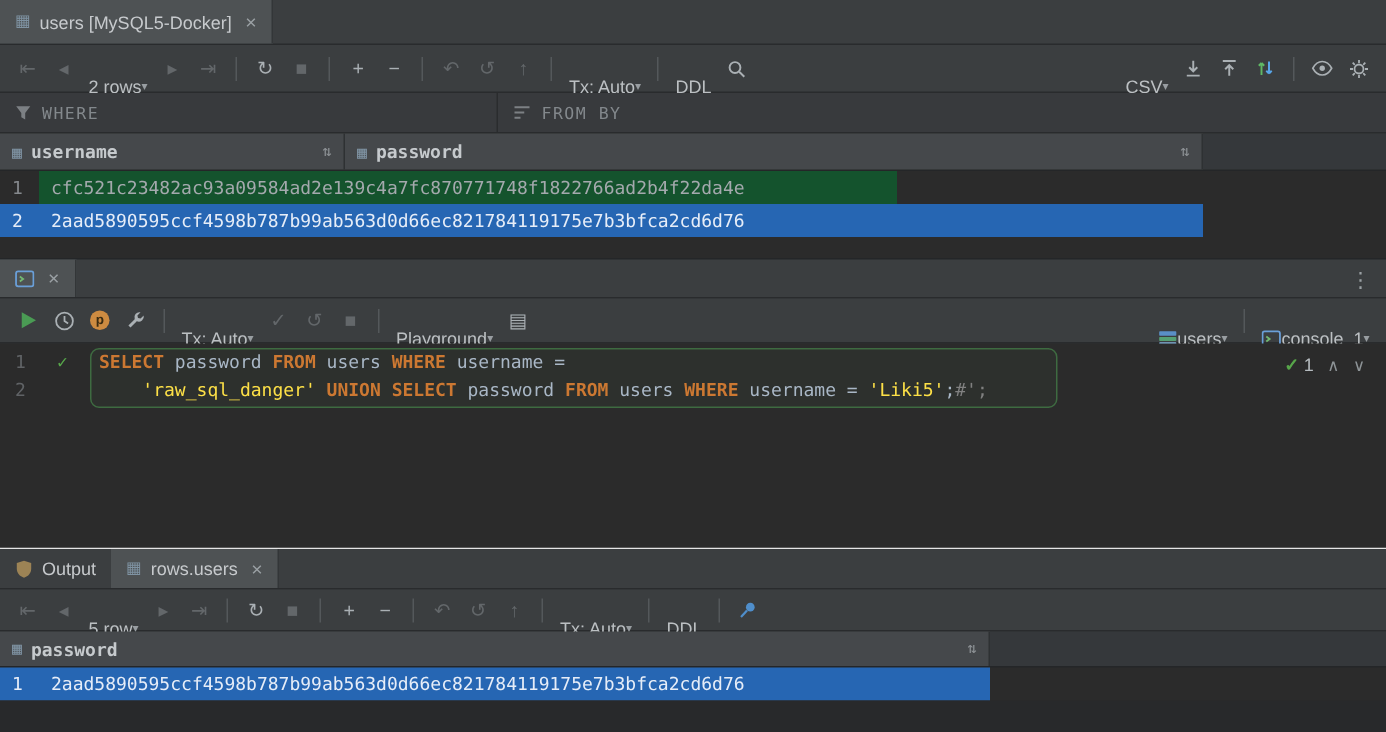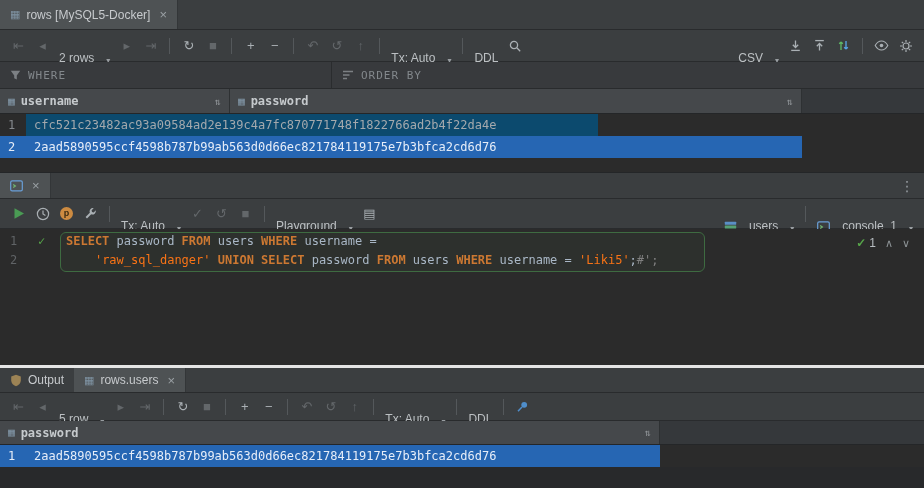--- a/index.html
+++ b/index.html
@@ -14,21 +14,21 @@
   .tab.active { background:#4e5254; }
   .tab .close { color:#9aa0a4; font-size:13px; margin-left:3px; }
   .tab-label { white-space:nowrap; }
   .menu-dots { margin-left:auto; margin-right:10px; align-self:center; color:#9aa0a4; font-size:14px; }
 
   
   .toolbar { background:#3b3e40; display:flex; align-items:center; padding:0 8px; gap:3px; border-bottom:1px solid #292b2d; flex:none; }
   .toolbar.h32 { height:32px; } .toolbar.h30 { height:30px; } .toolbar.h28 { height:28px; }
   .tbtn { min-width:21px; height:21px; display:flex; align-items:center; justify-content:center; color:#aab0b4; font-size:13px; line-height:1; }
   .tbtn.dim { color:#63676a; }
-  .tlabel { color:#bcc0c3; display:flex; align-items:flex-end; gap:12px; padding:0 3px; white-space:nowrap;margin-top:24px; }
+  .tlabel { color:#bcc0c3; display:flex; align-items:center; gap:0; padding:0 3px; white-space:nowrap;margin-top:24px; }
   .caret { font-size:8px; color:#989da1; }
   .sep { width:1px; height:16px; background:#54585b; margin:0 5px; flex:none; }
   .spacer { flex:1; }
   .pcircle { width:13px; height:13px; border-radius:50%; background:#cd8b41; color:#3b2c12; font-size:9px; font-weight:bold; display:flex; align-items:center; justify-content:center; }
 
   
   .filterbar { height:27px; background:#383a3d; display:flex; align-items:stretch; border-bottom:1px solid #292b2d; flex:none; }
   .filter-sec { display:flex; align-items:center; gap:7px; padding:0 10px; }
   .filter-sec.where { width:332px; border-right:1px solid #2a2c2e; }
   .filter-label { font-family:"DejaVu Sans Mono", monospace; font-size:11px; letter-spacing:1px; color:#83888c; }
@@ -43,59 +43,59 @@
   .gicon { color:#7f93a3; font-size:11px; line-height:1; }
 
   .grid-row { height:22px; display:flex; flex:none; font-family:"DejaVu Sans Mono", monospace; font-size:12px; }
   .row-main { display:flex; }
   .row-main.w802 { width:802px; } .row-main.w660 { width:660px; }
   .row-fill { flex:1; }
   .cell { display:flex; align-items:center; padding:0 8px; white-space:nowrap; overflow:hidden; }
   .cell-num { width:26px; color:#85898d; padding-right:0; }
   .cell-user { width:204px; color:#b9bec2; }
   .cell-pass { width:572px; color:#a4a9ad; }
-  .cell-pass.dark { background:#0c4a6e; }
+  .cell-pass.dark { background:#14532d; }
   .row-main.sel { background:#2666b3; }
   .row-main.sel .cell, .row-main.sel .cell-num { color:#e6edf8; }
   .cell-pass-b { width:634px; color:#a4a9ad; }
   .grid-gap { height:14px; flex:none; background:#2b2b2b; }
 
   
   .editor { height:136px; flex:none; background:#2b2b2b; position:relative; padding-top:2px; }
   .exec-box { position:absolute; left:60px; top:3px; width:645px; height:40px; border:1px solid #3e6b41; border-radius:6px; background:rgba(84,128,84,0.06); pointer-events:none; }
   .ed-line { display:flex; height:19px; align-items:center; }
   .gutter { width:60px; flex:none; display:flex; align-items:center; padding-left:10px; font-family:"DejaVu Sans Mono", monospace; font-size:12px; }
   .lnum { color:#606366; width:16px; }
   .gut-check { color:#57a64a; font-size:12px; margin-left:12px; font-weight:bold; }
   .code { font-family:"DejaVu Sans Mono", monospace; font-size:12px; white-space:pre; padding-left:6px; position:relative; z-index:1; }
   .tok-kw { color:#cc7832; font-weight:bold; }
   .tok-id { color:#a9b7c6; }
   .tok-pl { color:#a9b7c6; }
   .tok-op { color:#a9b7c6; }
-  .tok-str { color:#f97316; }
+  .tok-str { color:#fde047; }
   .tok-cmt { color:#808080; }
   .ed-badges { position:absolute; top:7px; right:14px; display:flex; align-items:center; gap:9px; font-size:12px; }
   .badge-check { color:#57a64a; font-weight:bold; }
   .badge-count { color:#b6bcc0; margin-left:-6px; }
   .ed-nav { color:#8d9396; font-size:11px; }
 
   
   .bottom-fill { flex:1; background:#28292b; }
 
   svg { display:block; }
 </style>
 </head>
 <body>
 
 <div class="app">
 
   <div class="tabbar">
     <div class="tab active">
       <span class="gicon">▦</span>
-      <span class="tab-label">rows [MySQL5-Docker]</span>
+      <span class="tab-label">users [MySQL5-Docker]</span>
       <span class="close">×</span>
     </div>
   </div>
 
   <div class="toolbar h32">
     <span class="tbtn dim">⇤</span>
     <span class="tbtn dim">◂</span>
     <span class="tlabel">
       <span>2 rows</span>
       <span class="caret">▾</span>
@@ -175,21 +175,21 @@
           </svg>
       </span>
       <span class="filter-label">WHERE</span>
     </div>
     <div class="filter-sec">
       <span>
         <svg width="12" height="10" viewBox="0 0 12 10">
             <path d="M1 1.5h10M1 5h6.5M1 8.5h4" stroke="#7c8084" stroke-width="1.4"></path>
           </svg>
       </span>
-      <span class="filter-label">ORDER BY</span>
+      <span class="filter-label">FROM BY</span>
     </div>
   </div>
 
   <div class="grid-header">
     <div class="head-main">
       <div class="hcell" style="width:230px">
         <span class="gicon">▦</span>
         <span>username</span>
         <span class="sort-glyph">⇅</span>
       </div>
@@ -308,21 +308,21 @@
       <div class="code"><span class="tok-pl">    </span><span class="tok-str">'raw_sql_danger'</span><span class="tok-pl"> </span><span class="tok-kw">UNION </span><span class="tok-kw">SELECT </span><span class="tok-id">password </span><span class="tok-kw">FROM </span><span class="tok-id">users </span><span class="tok-kw">WHERE </span><span class="tok-id">username </span><span class="tok-op">= </span><span class="tok-str">'Liki5'</span><span class="tok-op">;</span><span class="tok-cmt">#';</span></div>
     </div>
     <div class="ed-badges">
       <span class="badge-check">✓</span>
       <span class="badge-count">1</span>
       <span class="ed-nav">∧</span>
       <span class="ed-nav">∨</span>
     </div>
   </div>
 
-  <div class="tabbar" style="height:28px;border-top:3px solid #e5e5e5;">
+  <div class="tabbar" style="height:28px;border-top:1px solid #e5e5e5;">
     <div class="tab" style="border-right:none;">
       <span>
         <svg width="12" height="13" viewBox="0 0 12 13">
             <path d="M6 0.8l4.8 1.6v3.8c0 2.9-1.9 5-4.8 6-2.9-1-4.8-3.1-4.8-6V2.4Z" fill="#9c8355"></path>
           </svg>
       </span>
       <span class="tab-label">Output</span>
     </div>
     <div class="tab active">
       <span class="gicon">▦</span>

